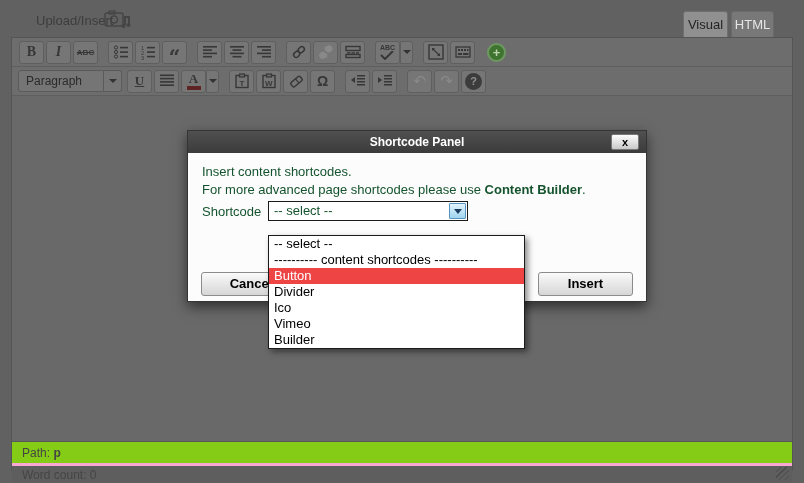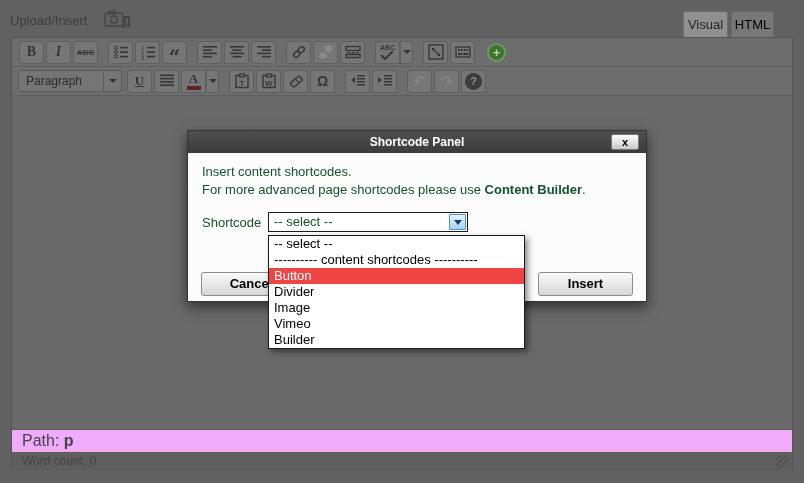--- a/index.html
+++ b/index.html
@@ -6,32 +6,32 @@
   html,body { width: 804px; height: 483px; }
   body {
     position: relative;
     background: #616161;
     font-family: "Liberation Sans", sans-serif;
     overflow: hidden;
   }
 
   
   .upload-insert {
-    position: absolute; left: 10px; top: 13px;
+    position: absolute; left: 36px; top: 13px;
     font-size: 13px; color: #3d3d3d;
   }
   .media-icon { position: absolute; left: 104px; top: 9px; }
 
   .tab {
     position: absolute; top: 11px; height: 40px;
     font-size: 13px; text-align: center; line-height: 26px;
     border-radius: 3px 3px 0 0;
   }
   .tab-visual { left: 683px; width: 45px; background: #909090; color: #242424; border: 1px solid #6f6f6f; border-bottom: none; }
-  .tab-html   { left: 731px; width: 43px; background: #787878; color: #000000; border: 1px solid #6a6a6a; border-bottom: none; }
+  .tab-html   { left: 731px; width: 43px; background: #787878; color: #e5e5e5; border: 1px solid #6a6a6a; border-bottom: none; }
 
   .editor {
     position: absolute; left: 11px; top: 37px; width: 782px; height: 434px;
     border: 1px solid #555; background: #696969;
   }
   .toolbar {
     height: 29px; background: #6d6d6d; border-bottom: 1px solid #5e5e5e;
     display: flex; align-items: center; padding-left: 6px;
   }
   .tbtn {
@@ -77,25 +77,25 @@
     color: #bcd2ac; font-weight: bold; font-size: 13px; line-height: 15px;
     text-align: center; flex: none;
   }
   .helpbtn {
     width: 17px; height: 17px; border-radius: 50%; background: #3c3c3c;
     color: #8f8f8f; font-weight: bold; font-size: 11px; line-height: 17px; text-align: center;
   }
 
   .content-area { height: 333px; background: #696969; }
   .pathbar {
-    height: 22px; background: #f0abfc; border-top: 1px solid #595959;
-    font-size: 16px; color: #454545; line-height: 22px; padding-left: 10px;
+    height: 22px; background: #84cc16; border-top: 1px solid #595959;
+    font-size: 12px; color: #454545; line-height: 22px; padding-left: 10px; margin-top: 12px;
   }
   .wordbar {
-    height: 20px; background: #5e5e5e; border-top: 1px solid #f9a8d4;
+    height: 20px; background: #5e5e5e; border-top: 3px solid #f9a8d4;
     font-size: 12px; color: #454545; line-height: 19px; padding-left: 10px; position: relative;
   }
   .grip {
     position: absolute; right: 3px; bottom: 3px; width: 13px; height: 13px;
     background: repeating-linear-gradient(135deg, transparent 0 3px, #4b4b4b 3px 4px);
   }
   .bold-val { font-weight: bold; }
 
   
   .modal {
@@ -108,21 +108,21 @@
     color: #fff; font-weight: bold; font-size: 12px; text-align: center; line-height: 22px;
     position: relative;
   }
   .modal-close {
     position: absolute; right: 7px; top: 3px; width: 28px; height: 16px;
     background: linear-gradient(#fdfdfd, #c9c9c9); border: 1px solid #777; border-radius: 2px;
     font-weight: bold; font-size: 11px; line-height: 14px; text-align: center; color: #000;
   }
   .modal-body { padding: 10px 14px 0 14px; font-size: 13px; color: #14532d; }
   .modal-body .line { line-height: 18px; }
-  .field-row { margin-top: 13px; display: flex; align-items: center; }
+  .field-row { margin-top: 2px; display: flex; align-items: center; }
   .field-label { width: 66px; flex: none; }
   .selectbox {
     position: relative; width: 200px; height: 20px;
     background: #fff; border: 1px solid #1b1b1b;
   }
   .selectbox .sel-text { font-size: 13px; line-height: 18px; padding-left: 5px; }
   .sel-arrow {
     position: absolute; top: 1px; right: 1px; bottom: 1px; width: 17px;
     background: linear-gradient(#e4f4fc, #9fd5f0); border: 1px solid #5794bf; border-radius: 1px;
     display: flex; align-items: center; justify-content: center;
@@ -409,16 +409,16 @@
   </div>
   <div class="mbtn cancel-btn">Cancel</div>
   <div class="mbtn insert-btn">Insert</div>
 </div>
 
 <div class="dropdown-list">
   <div class="opt">-- select --</div>
   <div class="opt">---------- content shortcodes ----------</div>
   <div class="opt selected">Button</div>
   <div class="opt">Divider</div>
-  <div class="opt">Image</div>
+  <div class="opt">Ico</div>
   <div class="opt">Vimeo</div>
   <div class="opt">Builder</div>
 </div>
 
 </body></html>

